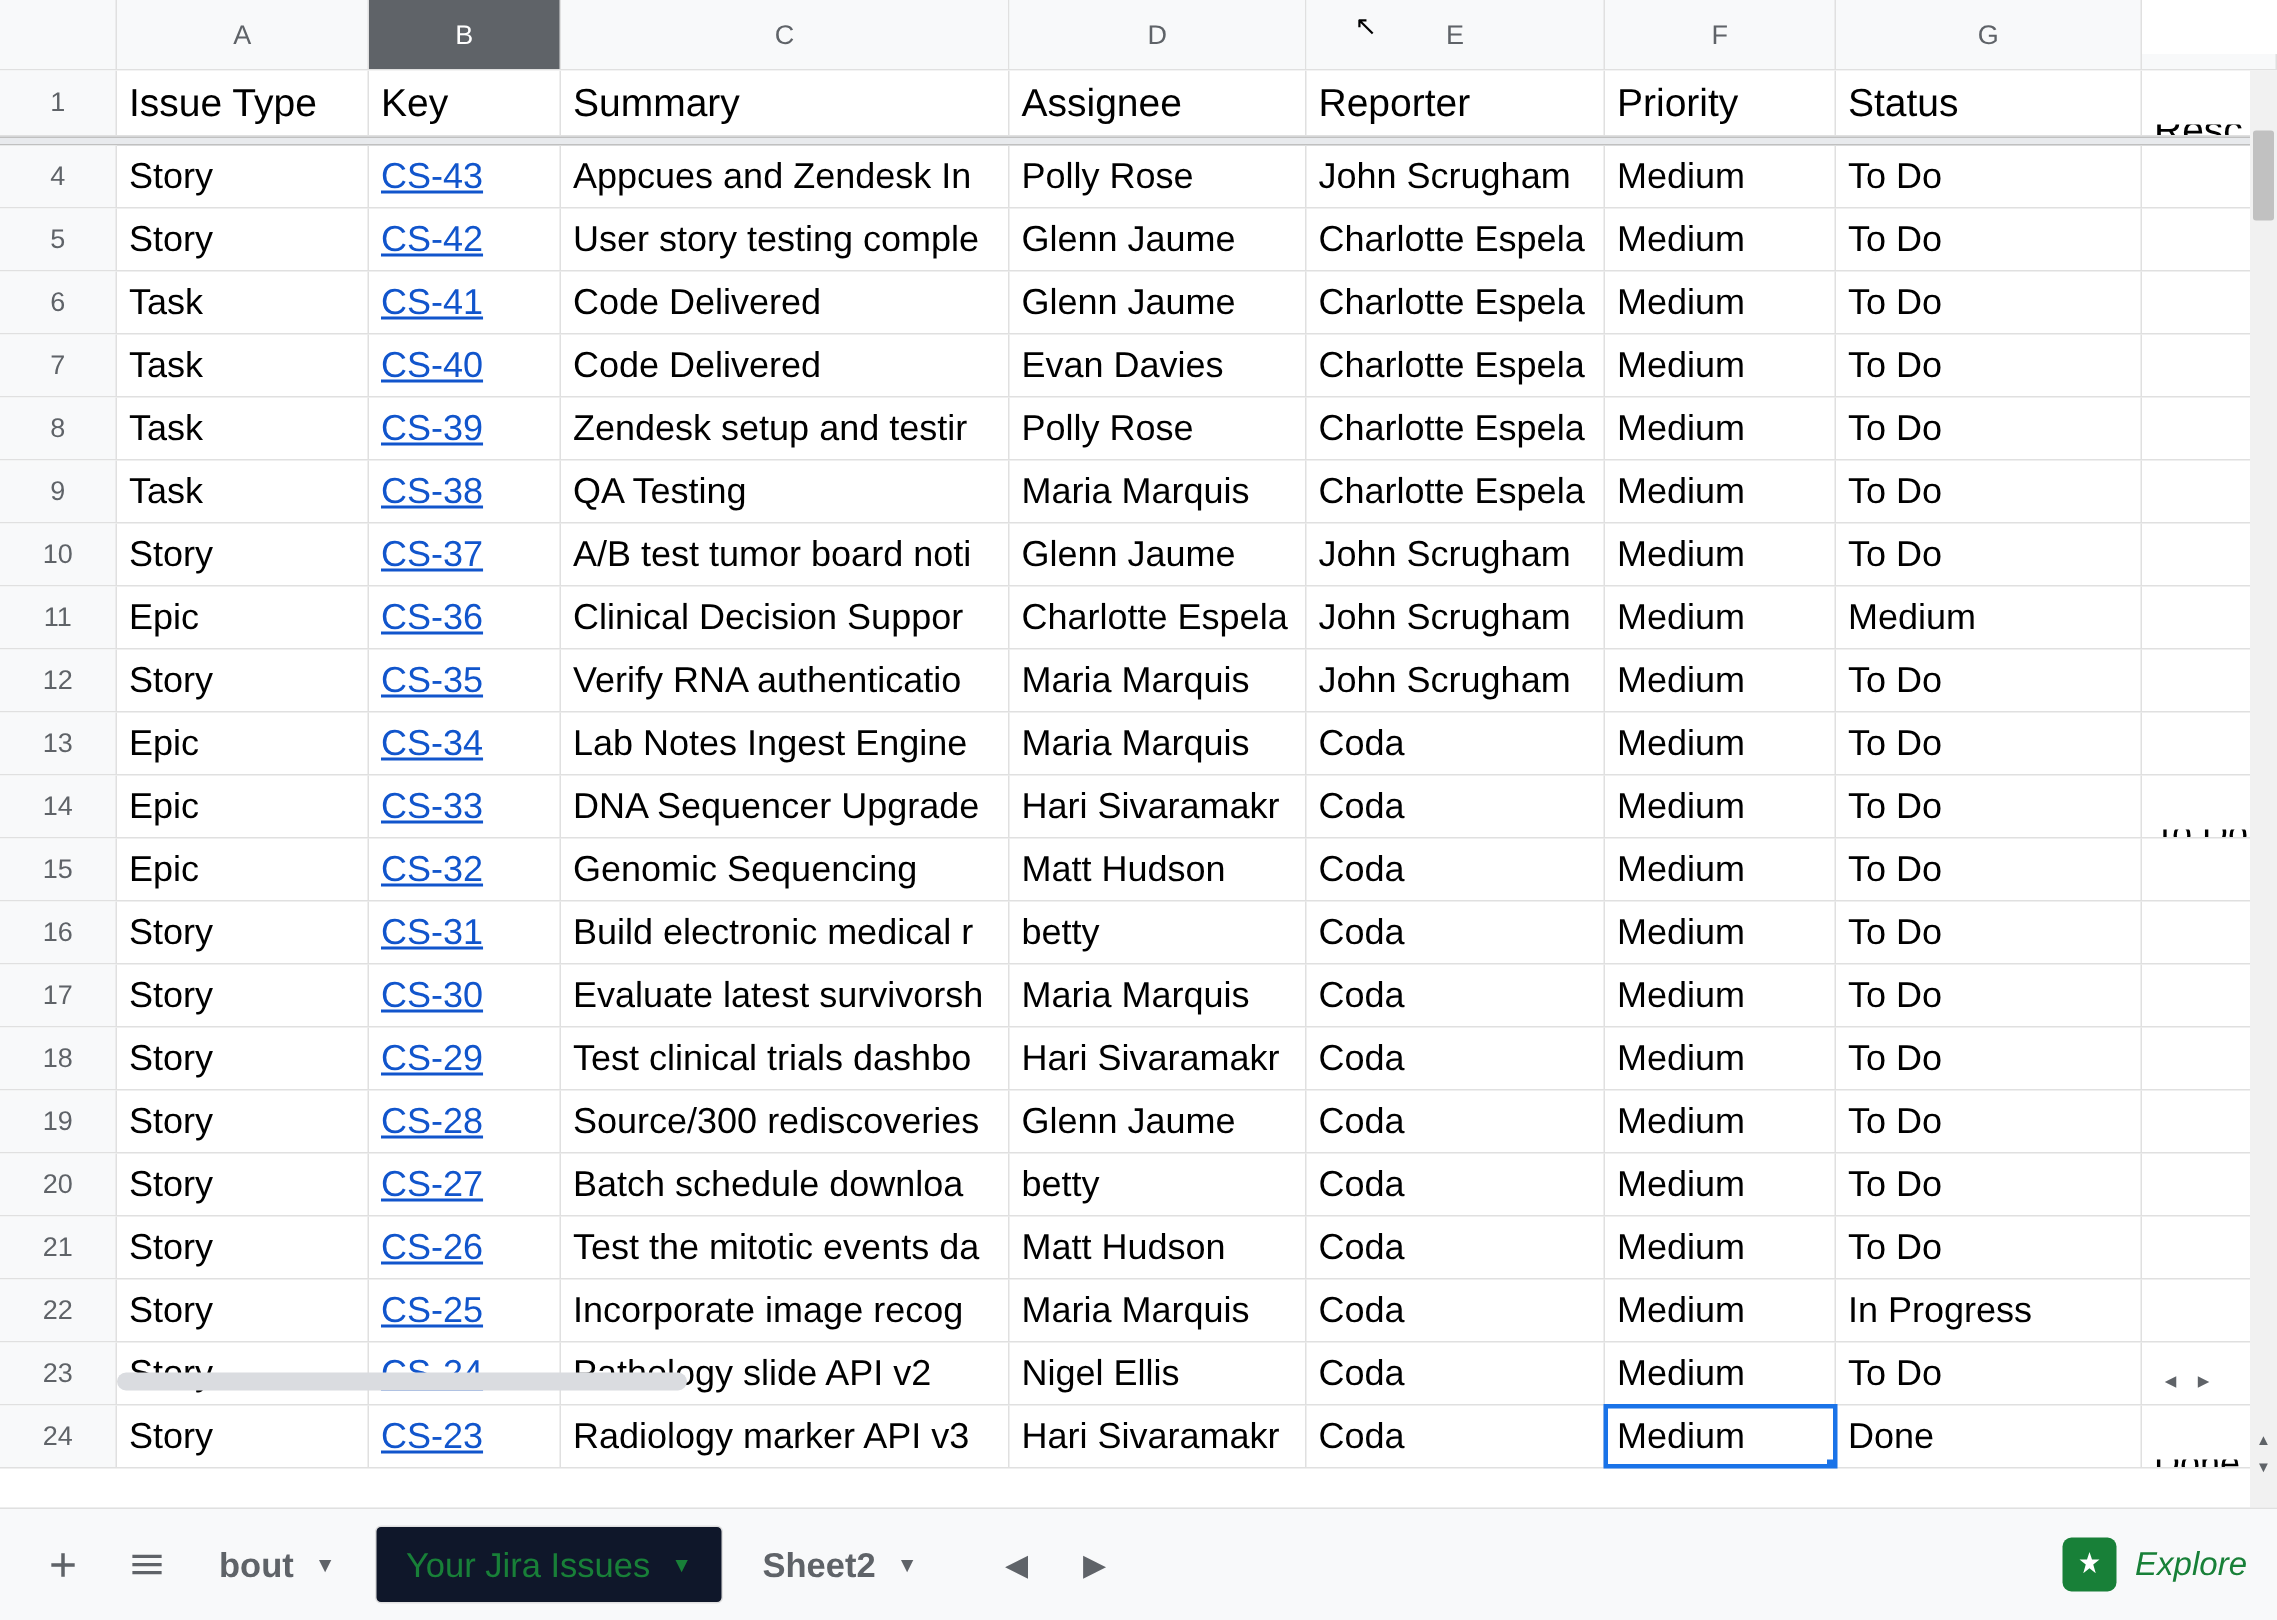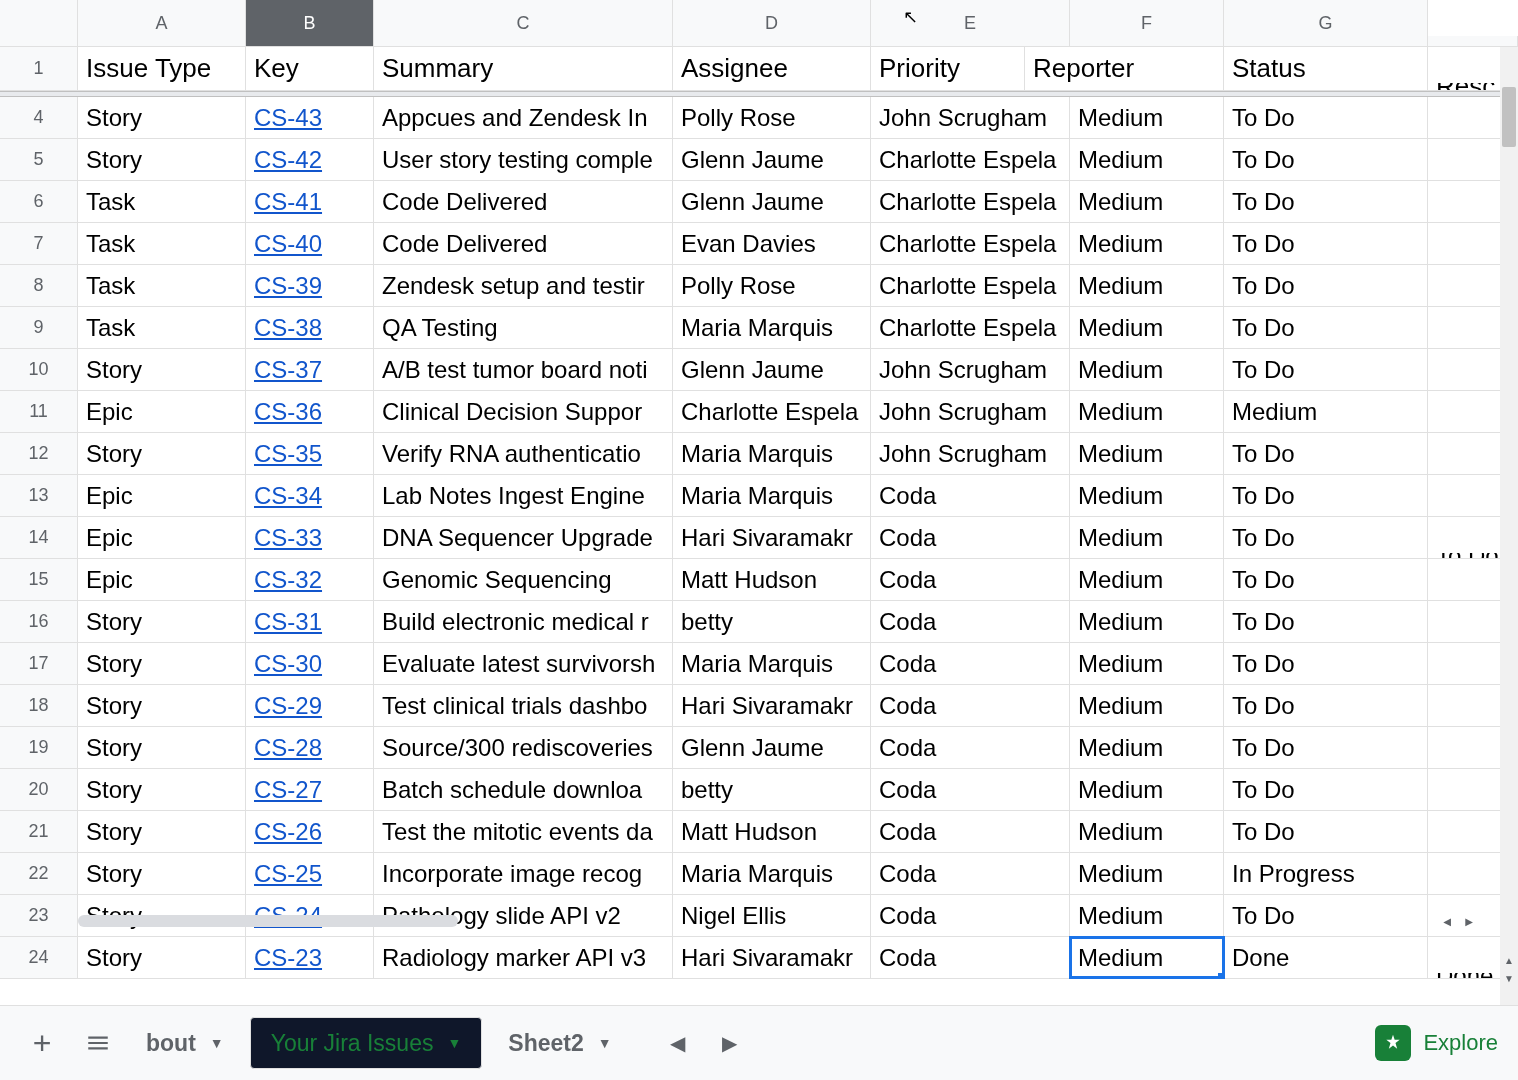--- a/index.html
+++ b/index.html
@@ -46,21 +46,21 @@
   
   .bottom-bar { position: absolute; bottom: 0; left: 0; right: 0; height: 75px; background: #f8f9fa; border-top: 1px solid #e0e0e0; display: flex; align-items: center; padding: 0 20px; }
   .add-sheet { width: 44px; height: 44px; display: flex; align-items: center; justify-content: center; font-size: 32px; color: #5f6368; cursor: pointer; }
   .all-sheets { width: 44px; height: 44px; display: flex; align-items: center; justify-content: center; margin-left: 12px; cursor: pointer; }
   .all-sheets svg { fill: #5f6368; }
   .tab { display: flex; align-items: center; padding: 0 20px; height: 52px; font-size: 23px; color: #5f6368; cursor: pointer; margin-left: 6px; border-radius: 4px; font-weight: bold; }
   .tab.active { background: #0f172a; color: #188038; font-weight: 500; border: 1px solid #e0e0e0; }
   .tab .chev { margin-left: 14px; font-size: 14px; }
   .tabs-nav { display: flex; gap: 20px; margin-left: 30px; }
   .tabs-nav-btn { width: 32px; height: 32px; display: flex; align-items: center; justify-content: center; font-size: 20px; color: #5f6368; cursor: pointer; }
-  .explore { margin-left: auto; display: flex; align-items: center; gap: 12px; color: #188038; font-size: 22px; font-weight: 500; cursor: pointer; }
+  .explore { margin-left: auto; display: flex; align-items: center; gap: 12px; color: #188038; font-size: 22px; font-weight: 500; cursor: pointer; font-style: italic; }
   .explore-icon { width: 36px; height: 36px; background: #188038; border-radius: 6px; display: flex; align-items: center; justify-content: center; }
   .explore-icon svg { fill: #fff; }
   
   .cursor { position: absolute; top: 6px; left: 903px; font-size: 18px; pointer-events: none; }
 </style>
 </head>
 <body>
 
 <div class="sheet-container">
   <div class="cursor">↖</div>
@@ -77,22 +77,22 @@
     <div class="col-header col-H"></div>
   </div>
 
   <div class="grid-body" id="grid-body">
       <div class="grid-row header-row">
   <div class="row-num">1</div>
   <div class="cell col-A">Issue Type</div>
   <div class="cell col-B">Key</div>
   <div class="cell col-C">Summary</div>
   <div class="cell col-D">Assignee</div>
+  <div class="cell col-E">Reporter</div>
   <div class="cell col-F">Priority</div>
-  <div class="cell col-E">Reporter</div>
   <div class="cell col-G">Status</div>
   <div class="cell col-H">Resc</div>
 </div>
       <div class="grid-separator"></div>
       <div class="grid-row">
     <div class="row-num">4</div>
     <div class="cell col-A">Story</div>
     <div class="cell col-B link">CS-43</div>
     <div class="cell col-C">Appcues and Zendesk In</div>
     <div class="cell col-D">Polly Rose</div>

